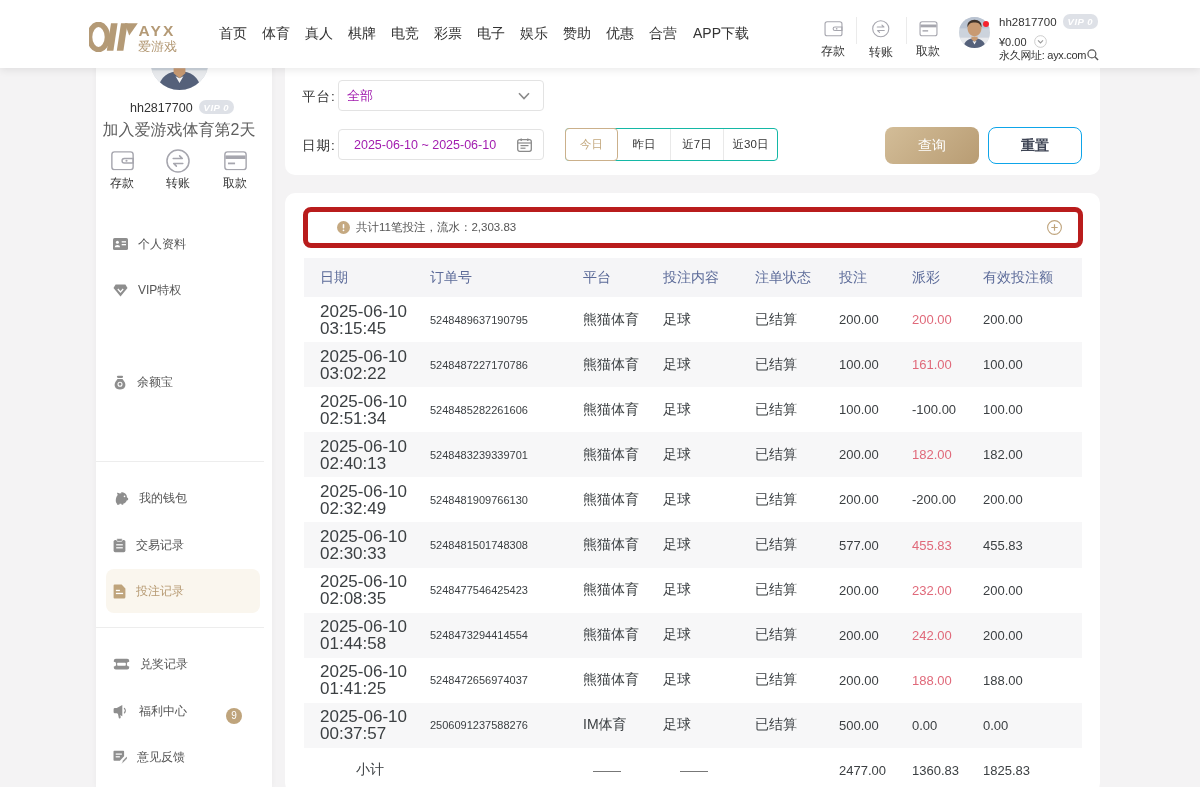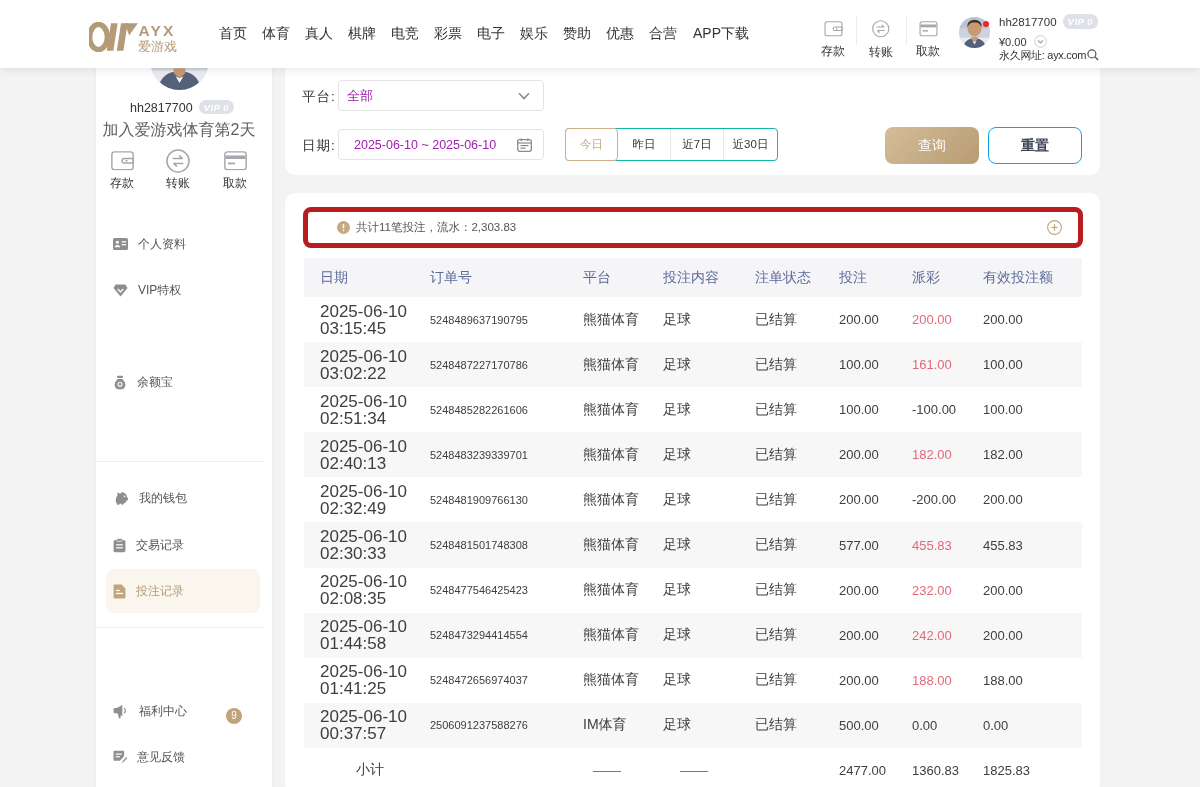--- a/index.html
+++ b/index.html
@@ -178,20 +178,27 @@
     </div>
   <div class="menu-item active" style="top:569px">
       <svg width="13" height="15" viewBox="0 0 13 15">
         <path d="M1.6 0.6h7L12.4 4.4V13a1.5 1.5 0 0 1-1.5 1.5H1.6A1 1 0 0 1 .6 13.4V1.6a1 1 0 0 1 1-1z" fill="#bfa47c"></path>
         <rect x="2.9" y="5.8" width="4" height="1.3" fill="#fff"></rect>
         <rect x="2.9" y="8.8" width="7.2" height="1.3" fill="#fff"></rect>
       </svg>
       <span class="mt">投注记录</span>
     </div>
   <div class="sdiv" style="top:627px"></div>
+  <div class="menu-item" style="top:642px">
+      <svg width="17" height="13" viewBox="0 0 17 13">
+        <path d="M0.8 2.8A2 2 0 0 1 2.8 0.8h11.4a2 2 0 0 1 2 2v1a2.4 2.4 0 0 0 0 4.8v1a2 2 0 0 1-2 2H2.8a2 2 0 0 1-2-2v-1a2.4 2.4 0 0 0 0-4.8z" fill="#8e8e8e"></path>
+        <rect x="4.2" y="4.7" width="8.6" height="3" rx="0.7" fill="#fff"></rect>
+      </svg>
+      <span class="mt">兑奖记录</span>
+    </div>
   <div class="menu-item" style="top:689px">
       <svg width="16" height="15" viewBox="0 0 16 15">
         <path d="M9.3 1 3.8 4H1.9A1.3 1.3 0 0 0 .6 5.3v2.6a1.3 1.3 0 0 0 1.3 1.3h1.9l5.5 3z" fill="#8e8e8e"></path>
         <path d="M4.9 9.6l.8 4a1 1 0 0 0 2-.3l-.6-3.5z" fill="#8e8e8e"></path>
         <path d="M11.4 4.4c1.2 1.2 1.2 3.3 0 4.5" fill="none" stroke="#8e8e8e" stroke-width="1.2" stroke-linecap="round"></path>
       </svg>
       <span class="mt">福利中心</span>
     </div>
   <div class="badge9" style="top:708px">9</div>
   <div class="menu-item" style="top:735px">

